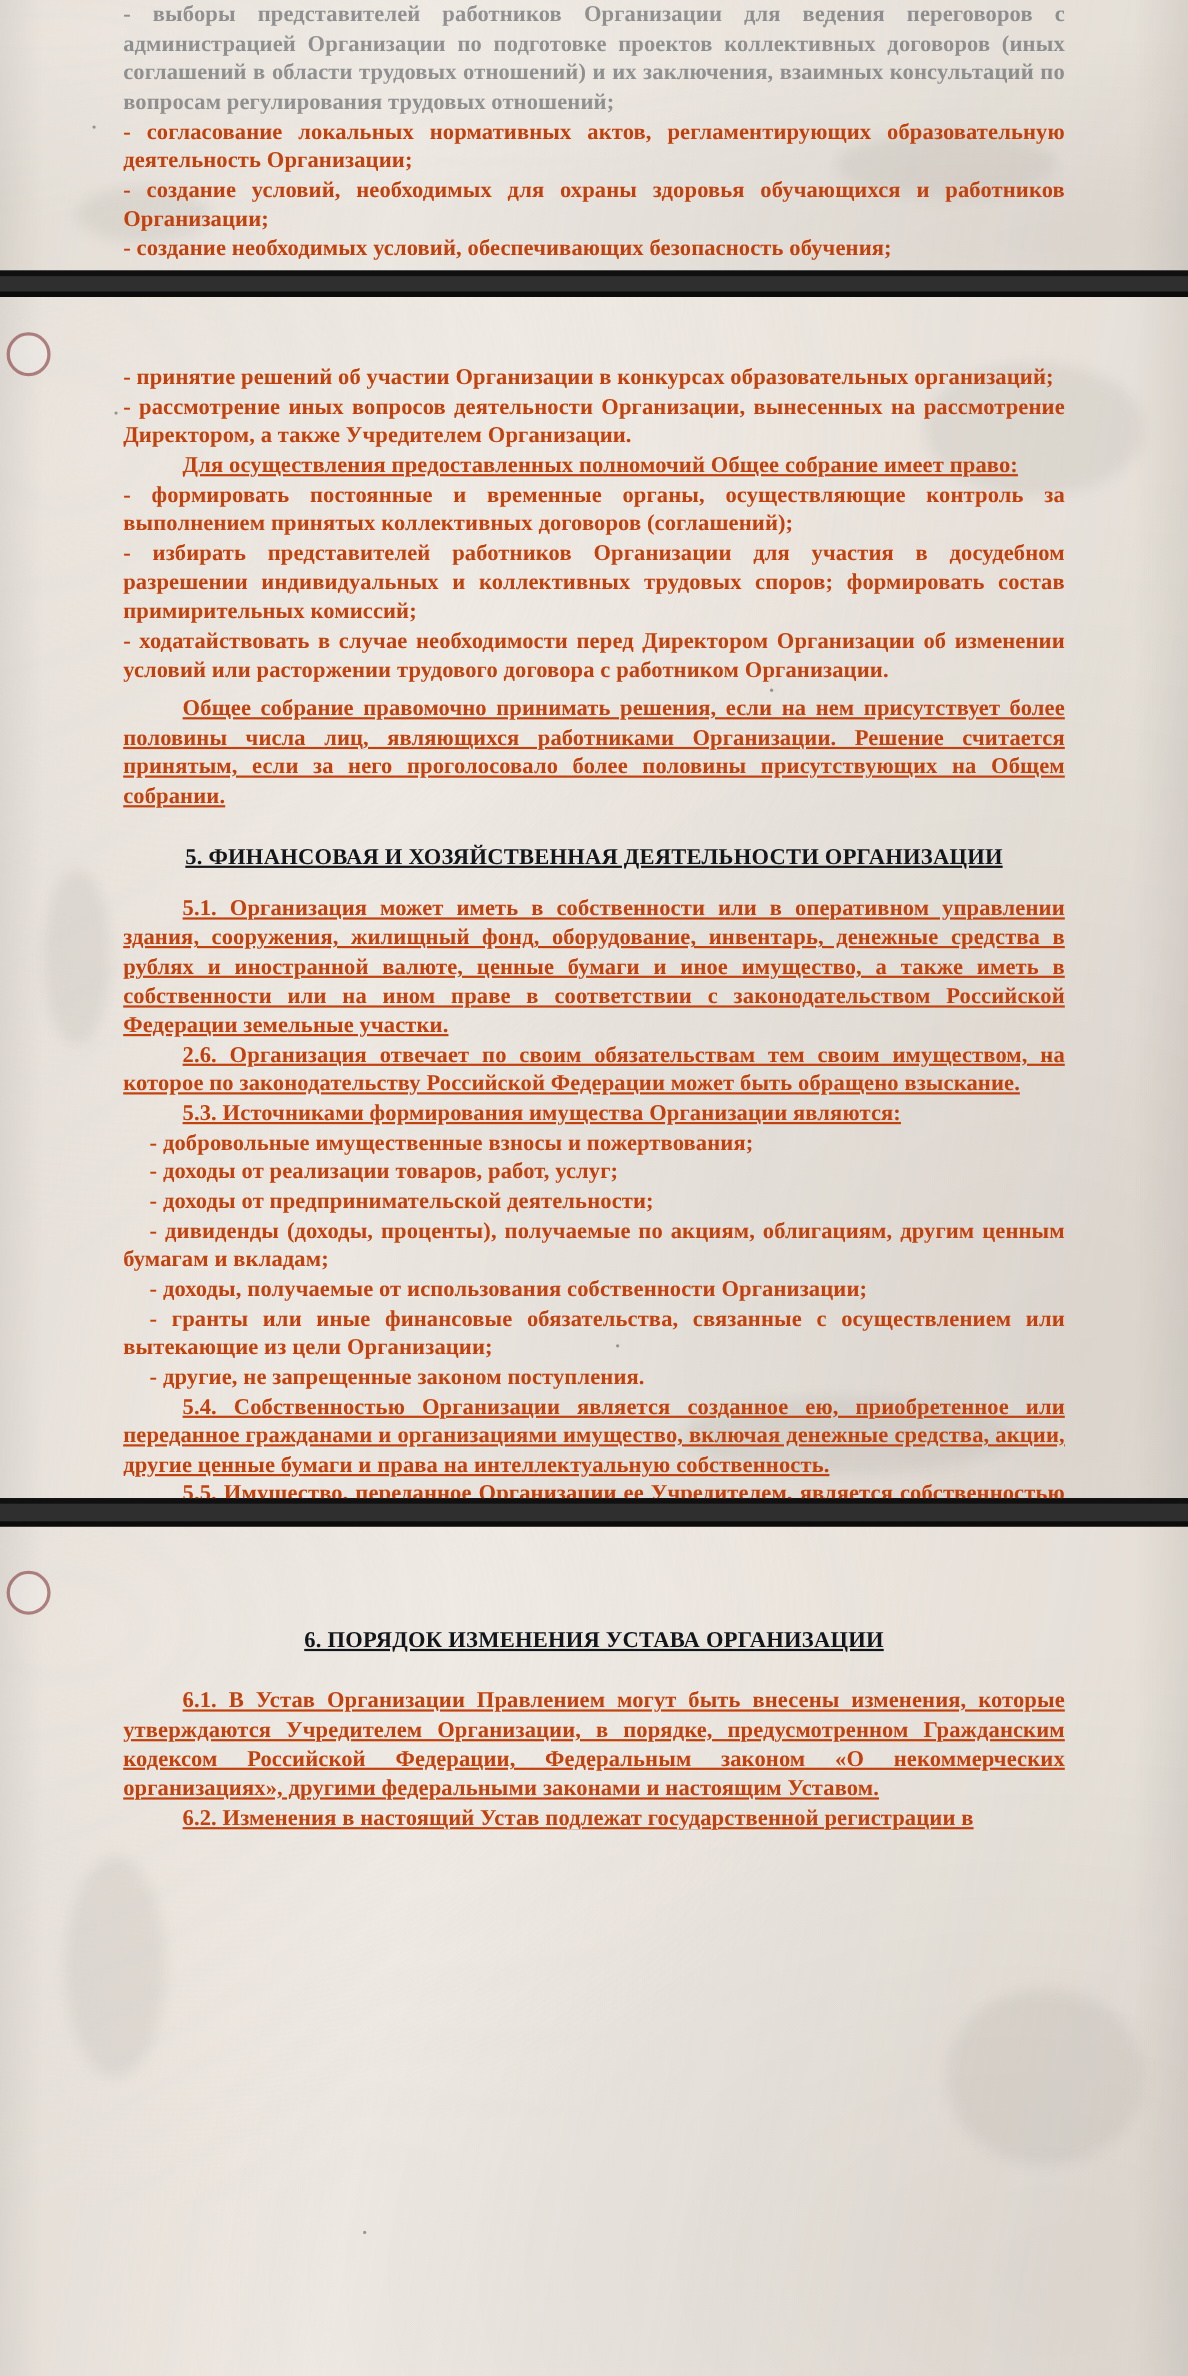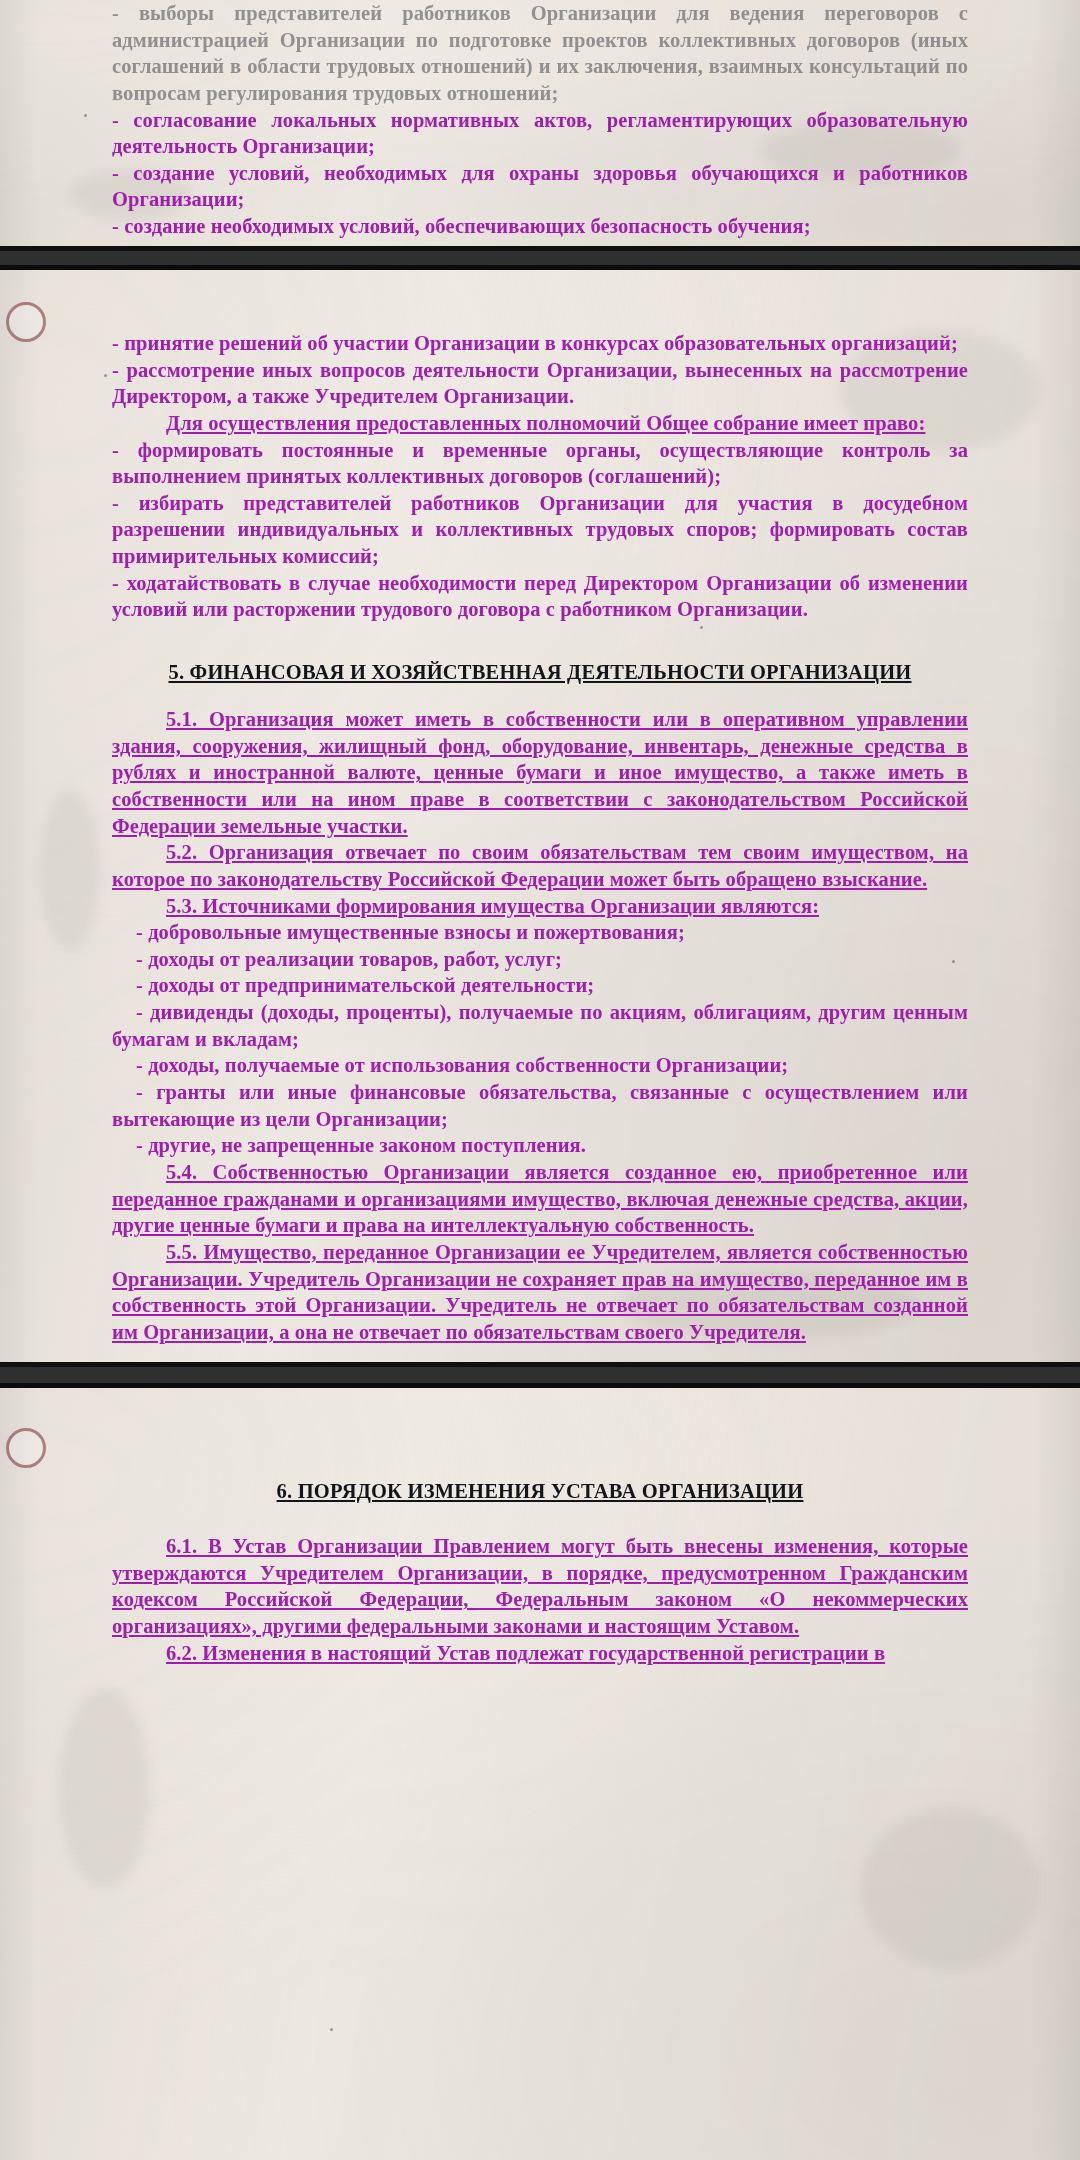--- a/index.html
+++ b/index.html
@@ -69,21 +69,21 @@
     background: #0c0c0c;
   }
   p.para {
     margin: 0;
     font-size: 20.5px;
     line-height: 1.30;
     text-align: justify;
     text-justify: inter-word;
     font-weight: 600;
     letter-spacing: 0.1px;
-    color: #a21caf;
+    color: #c2410c;
   }
   p.indent { text-indent: 54px; text-decoration: underline; }
   .heading {
     margin: 30px 0 22px 0;
     text-align: center;
     font-size: 20.5px;
     font-weight: 700;
     letter-spacing: 0.2px;
     color: #12161b;
     text-decoration: underline;
@@ -153,25 +153,26 @@
     <div class="speck" style="left:952px; top:690px;"></div>
 
     <div class="page-body" style="padding-top:60px;">
       <p class="para">- принятие решений об участии Организации в конкурсах образовательных организаций;</p>
       <p class="para">- рассмотрение иных вопросов деятельности Организации, вынесенных на рассмотрение Директором, а также Учредителем Организации.</p>
       <p class="para indent">Для осуществления предоставленных полномочий Общее собрание имеет право:</p>
       <p class="para">- формировать постоянные и временные органы, осуществляющие контроль за выполнением принятых коллективных договоров (соглашений);</p>
       <p class="para">- избирать представителей работников Организации для участия в досудебном разрешении индивидуальных и коллективных трудовых споров; формировать состав примирительных комиссий;</p>
       <p class="para">- ходатайствовать в случае необходимости перед Директором Организации об изменении условий или расторжении трудового договора с работником Организации.</p>
       <div class="spacer-sm"></div>
+      <p class="para indent">Общее собрание правомочно принимать решения, если на нем присутствует более половины числа лиц, являющихся работниками Организации. Решение считается принятым, если за него проголосовало более половины присутствующих на Общем собрании.</p>
 
       <h2 class="heading">5. ФИНАНСОВАЯ И ХОЗЯЙСТВЕННАЯ ДЕЯТЕЛЬНОСТИ ОРГАНИЗАЦИИ</h2>
 
       <p class="para indent">5.1. Организация может иметь в собственности или в оперативном управлении здания, сооружения, жилищный фонд, оборудование, инвентарь, денежные средства в рублях и иностранной валюте, ценные бумаги и иное имущество, а также иметь в собственности или на ином праве в соответствии с законодательством Российской Федерации земельные участки.</p>
-      <p class="para indent">5.2. Организация отвечает по своим обязательствам тем своим имуществом, на которое по законодательству Российской Федерации может быть обращено взыскание.</p>
+      <p class="para indent">2.6. Организация отвечает по своим обязательствам тем своим имуществом, на которое по законодательству Российской Федерации может быть обращено взыскание.</p>
       <p class="para indent">5.3. Источниками формирования имущества Организации являются:</p>
       <p class="para" style="text-indent:24px;">- добровольные имущественные взносы и пожертвования;</p>
       <p class="para" style="text-indent:24px;">- доходы от реализации товаров, работ, услуг;</p>
       <p class="para" style="text-indent:24px;">- доходы от предпринимательской деятельности;</p>
       <p class="para" style="text-indent:24px;">- дивиденды (доходы, проценты), получаемые по акциям, облигациям, другим ценным бумагам и вкладам;</p>
       <p class="para" style="text-indent:24px;">- доходы, получаемые от использования собственности Организации;</p>
       <p class="para" style="text-indent:24px;">- гранты или иные финансовые обязательства, связанные с осуществлением или вытекающие из цели Организации;</p>
       <p class="para" style="text-indent:24px;">- другие, не запрещенные законом поступления.</p>
       <p class="para indent">5.4. Собственностью Организации является созданное ею, приобретенное или переданное гражданами и организациями имущество, включая денежные средства, акции, другие ценные бумаги и права на интеллектуальную собственность.</p>
       <p class="para indent">5.5. Имущество, переданное Организации ее Учредителем, является собственностью Организации. Учредитель Организации не сохраняет прав на имущество, переданное им в собственность этой Организации. Учредитель не отвечает по обязательствам созданной им Организации, а она не отвечает по обязательствам своего Учредителя.</p>

